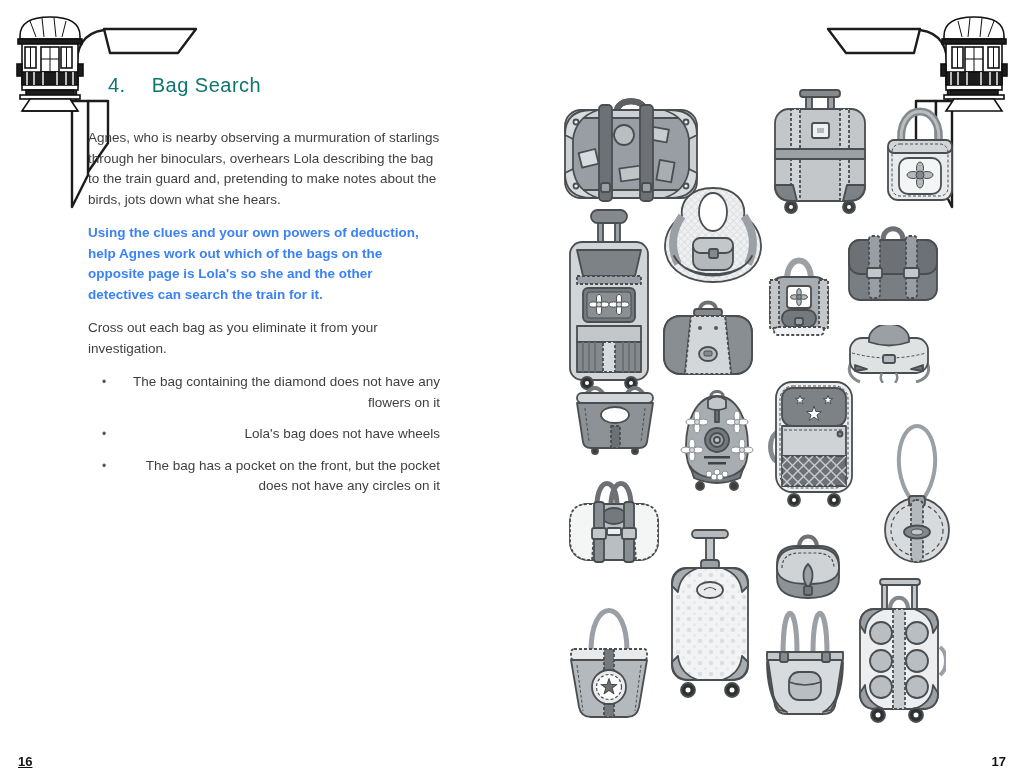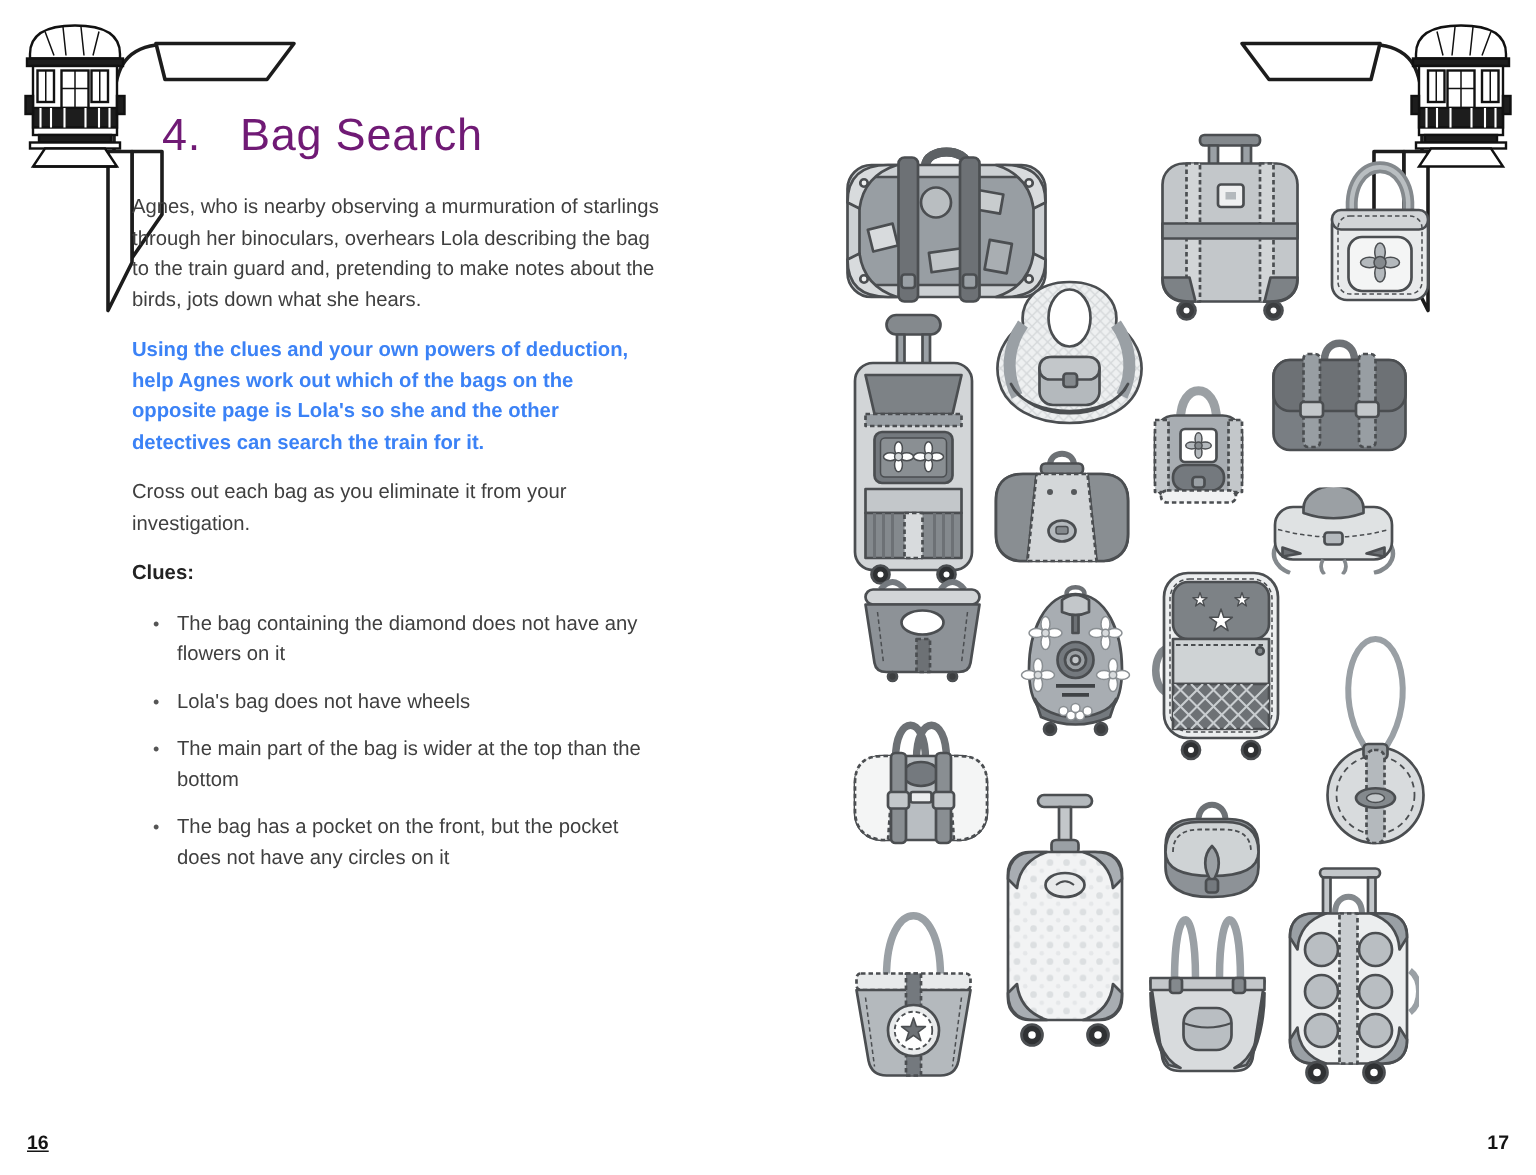--- a/index.html
+++ b/index.html
@@ -7,30 +7,30 @@
     width:1024px;height:783px;position:relative;background:#ffffff;
     font-family:"Liberation Sans", sans-serif;color:#3f3f3f;overflow:hidden;
   }
   .page{position:absolute;top:0;height:783px;}
   #left-page{left:0;width:512px;}
   #right-page{left:512px;width:512px;}
   .ornament{position:absolute;top:0;width:210px;height:215px;pointer-events:none;}
   #ornament-left{left:0;}
   #ornament-right{right:0;transform:scaleX(-1);}
   .title{
-    position:absolute;left:108px;top:74px;font-size:30px;color:#701a75;
+    position:absolute;left:108px;top:74px;font-size:20px;color:#0f766e;
     letter-spacing:0.5px;font-weight:500;
   }
   .title .num{margin-right:26px;}
   .text-col{position:absolute;left:88px;top:128px;width:352px;font-size:13.5px;line-height:20.5px;}
   .text-col p{margin:0 0 13px 0;}
   .text-col p.bold{font-weight:bold;color:#3b82f6;}
   .clues-heading{font-weight:bold;color:#222;margin:0 0 8px 0;font-size:13.5px;}
   ul.clues{list-style:none;margin:0;padding:0 0 0 30px;}
-  ul.clues li{position:relative;margin-bottom:11px;}
+  ul.clues li{position:relative;margin-bottom:11px;text-align:right;}
   ul.clues li::before{content:"•";position:absolute;left:-16px;top:0;color:#555;font-size:12px;}
   .page-number{position:absolute;bottom:14px;font-size:13px;font-weight:bold;color:#141414;}
   #page-number-left{left:18px;text-decoration:underline;}
   #page-number-right{right:18px;margin-top:10px;}
   .bag{position:absolute;}
   .bag svg{display:block;width:100%;height:100%;}
 </style>
 </head>
 <body>
 
@@ -66,25 +66,23 @@
   </div>
 
   <div class="title">
     <span class="num">4.</span><span>Bag Search</span>
   </div>
 
   <div class="text-col">
     <p>Agnes, who is nearby observing a murmuration of starlings through her binoculars, overhears Lola describing the bag to the train guard and, pretending to make notes about the birds, jots down what she hears.</p>
     <p class="bold">Using the clues and your own powers of deduction, help Agnes work out which of the bags on the opposite page is Lola's so she and the other detectives can search the train for it.</p>
     <p>Cross out each bag as you eliminate it from your investigation.</p>
-    <p class="clues-heading">Clues:</p>
     <ul class="clues">
       <li>The bag containing the diamond does not have any flowers on it</li>
       <li>Lola's bag does not have wheels</li>
-      <li>The main part of the bag is wider at the top than the bottom</li>
       <li>The bag has a pocket on the front, but the pocket does not have any circles on it</li>
     </ul>
   </div>
 
   <div class="page-number" id="page-number-left">16</div>
 </div>
 
 <div class="page" id="right-page">
 
   <div class="ornament" id="ornament-right">

